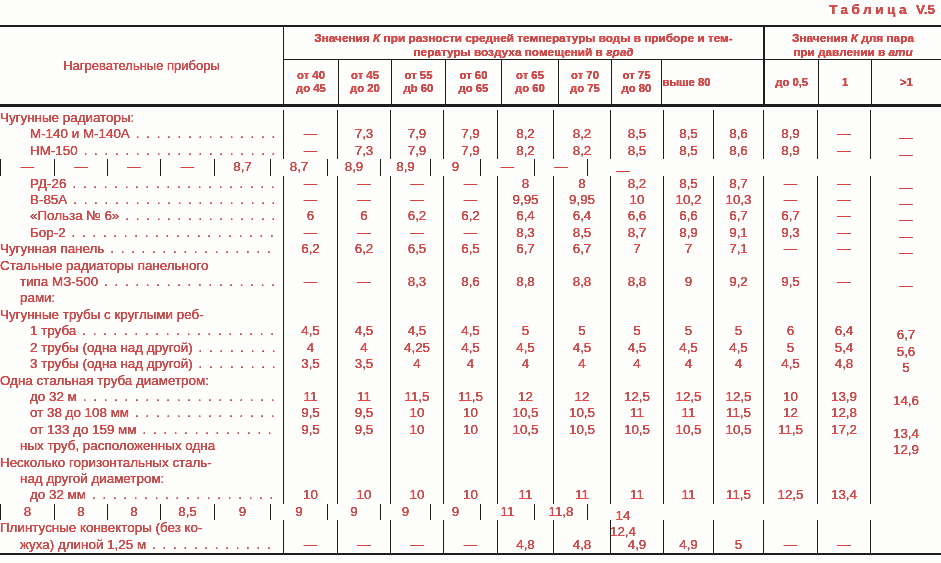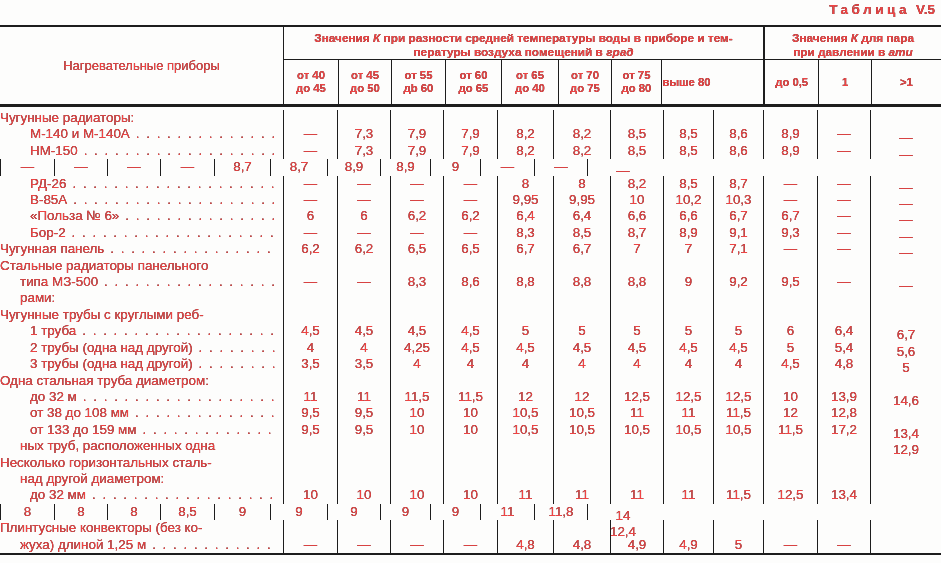--- a/index.html
+++ b/index.html
@@ -74,33 +74,33 @@
           <span>Значения </span><i>К</i><span> при разности средней температуры воды в приборе и тем-</span><br>
           <span>пературы воздуха помещений в </span><i>град</i>
         </div>
         <div class="h-cols" id="water-cols">
             <div class="h-col" style="width: 54px;">
               <span>от 40</span>
               <span>до 45</span>
             </div>
             <div class="h-col" style="width: 53px;">
               <span>от 45</span>
-              <span>до 50</span>
+              <span>до 20</span>
             </div>
             <div class="h-col" style="width: 54px;">
               <span>от 55</span>
               <span>дb 60</span>
             </div>
             <div class="h-col" style="width: 56px;">
               <span>от 60</span>
               <span>до 65</span>
             </div>
             <div class="h-col" style="width: 57px;">
               <span>от 65</span>
-              <span>до 40</span>
+              <span>до 60</span>
             </div>
             <div class="h-col" style="width: 53px;">
               <span>от 70</span>
               <span>до 75</span>
             </div>
             <div class="h-col" style="width: 50px;">
               <span>от 75</span>
               <span>до 80</span>
             </div>
             <div class="h-col" style="width: 50px;">

